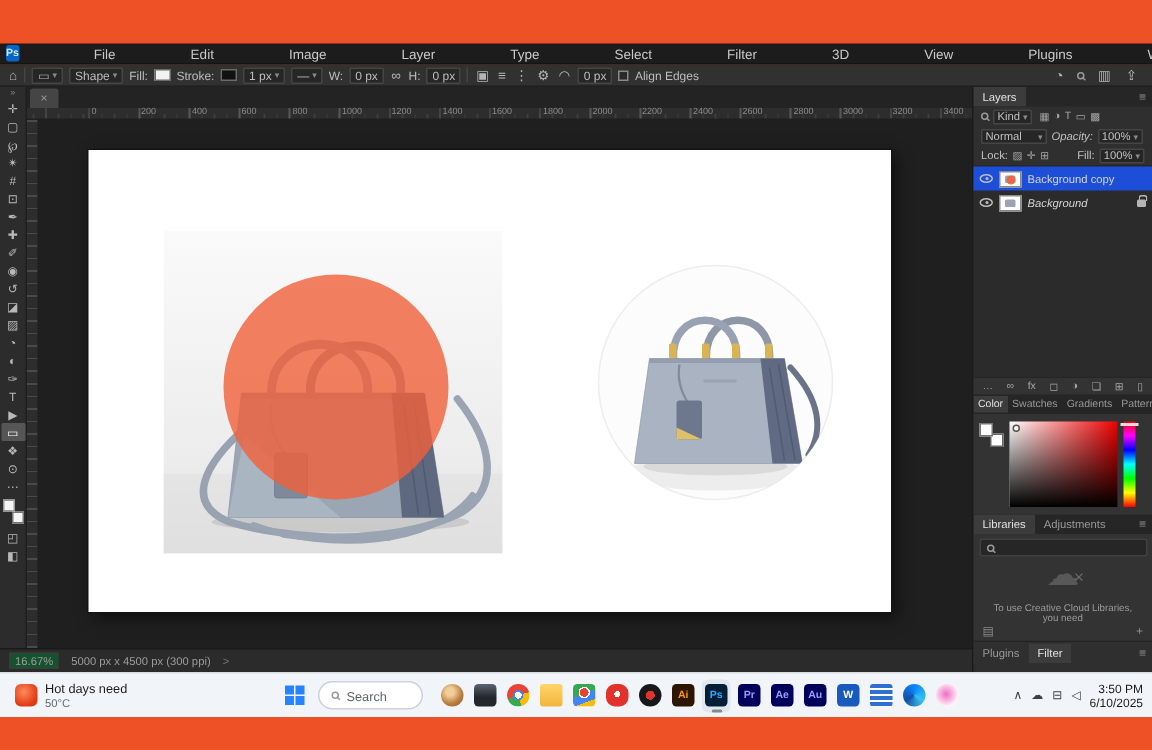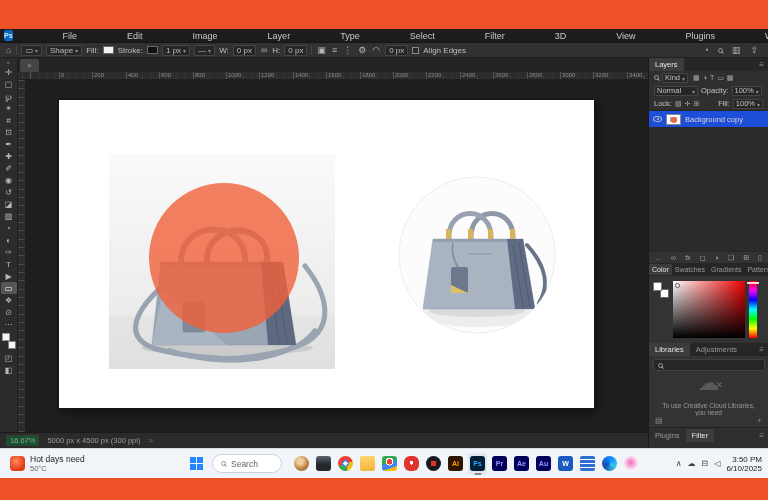--- a/index.html
+++ b/index.html
@@ -391,21 +391,21 @@
           <span class="picon">▭</span>
           <span class="picon">▩</span>
       </span>
     </div>
 
     <div class="prow">
       <span class="pbox" style="width:44px;justify-content:space-between;">
         <span>Normal</span>
         <span class="ob-caret">▾</span>
       </span>
-      <span style="margin-left:0;">Opacity:</span>
+      <span style="margin-left:0;font-style:italic;">Opacity:</span>
       <span class="pbox">
         <span>100%</span>
         <span class="ob-caret">▾</span>
       </span>
     </div>
 
     <div class="prow">
       <span>Lock:</span>
       <span style="display:flex;gap:3px;">
         <span class="picon">▨</span>
@@ -417,20 +417,26 @@
         <span>100%</span>
         <span class="ob-caret">▾</span>
       </span>
     </div>
 
     <div id="layers-list">
       <div class="layer-row selected">
         <span class="eye"></span>
         <span class="thumb orange"></span>
         <span>Background copy</span>
+      </div>
+      <div class="layer-row">
+        <span class="eye"></span>
+        <span class="thumb"></span>
+        <span style="font-style:italic;">Background</span>
+        <span class="lock"></span>
       </div>
     </div>
 
     <div id="layers-bottom">
       <span>…</span>
         <span>∞</span>
         <span>fx</span>
         <span>◻</span>
         <span>◑</span>
         <span>❏</span>

